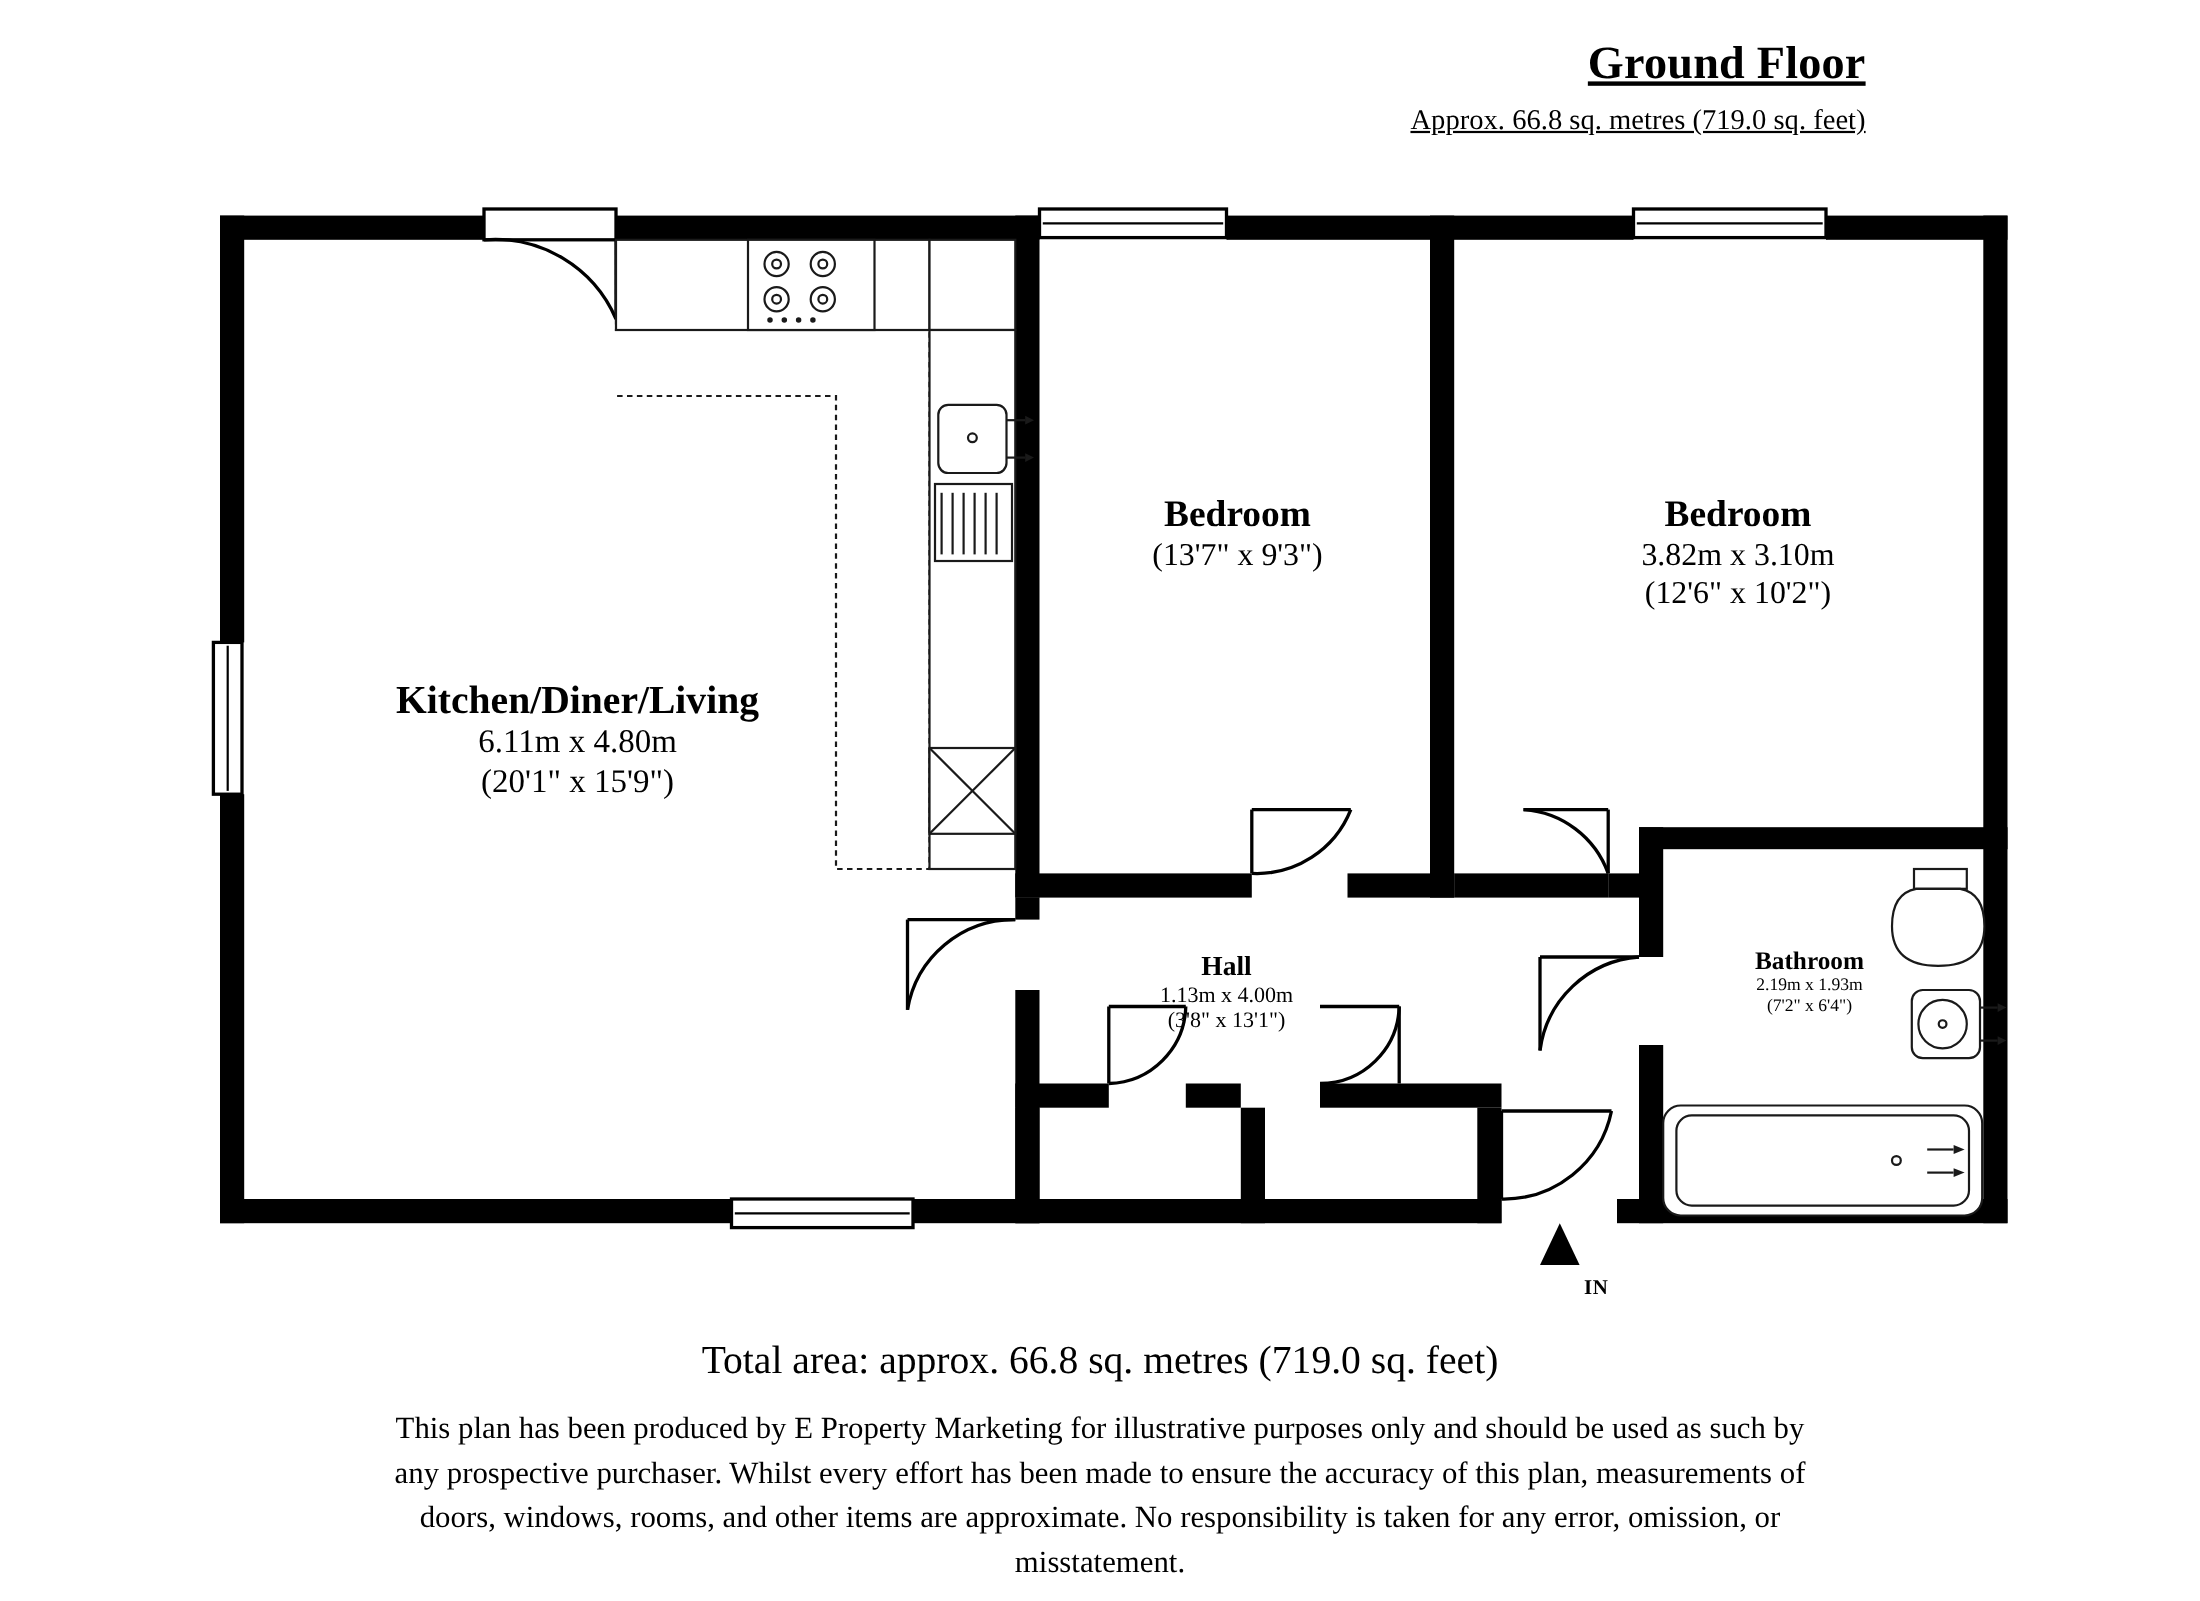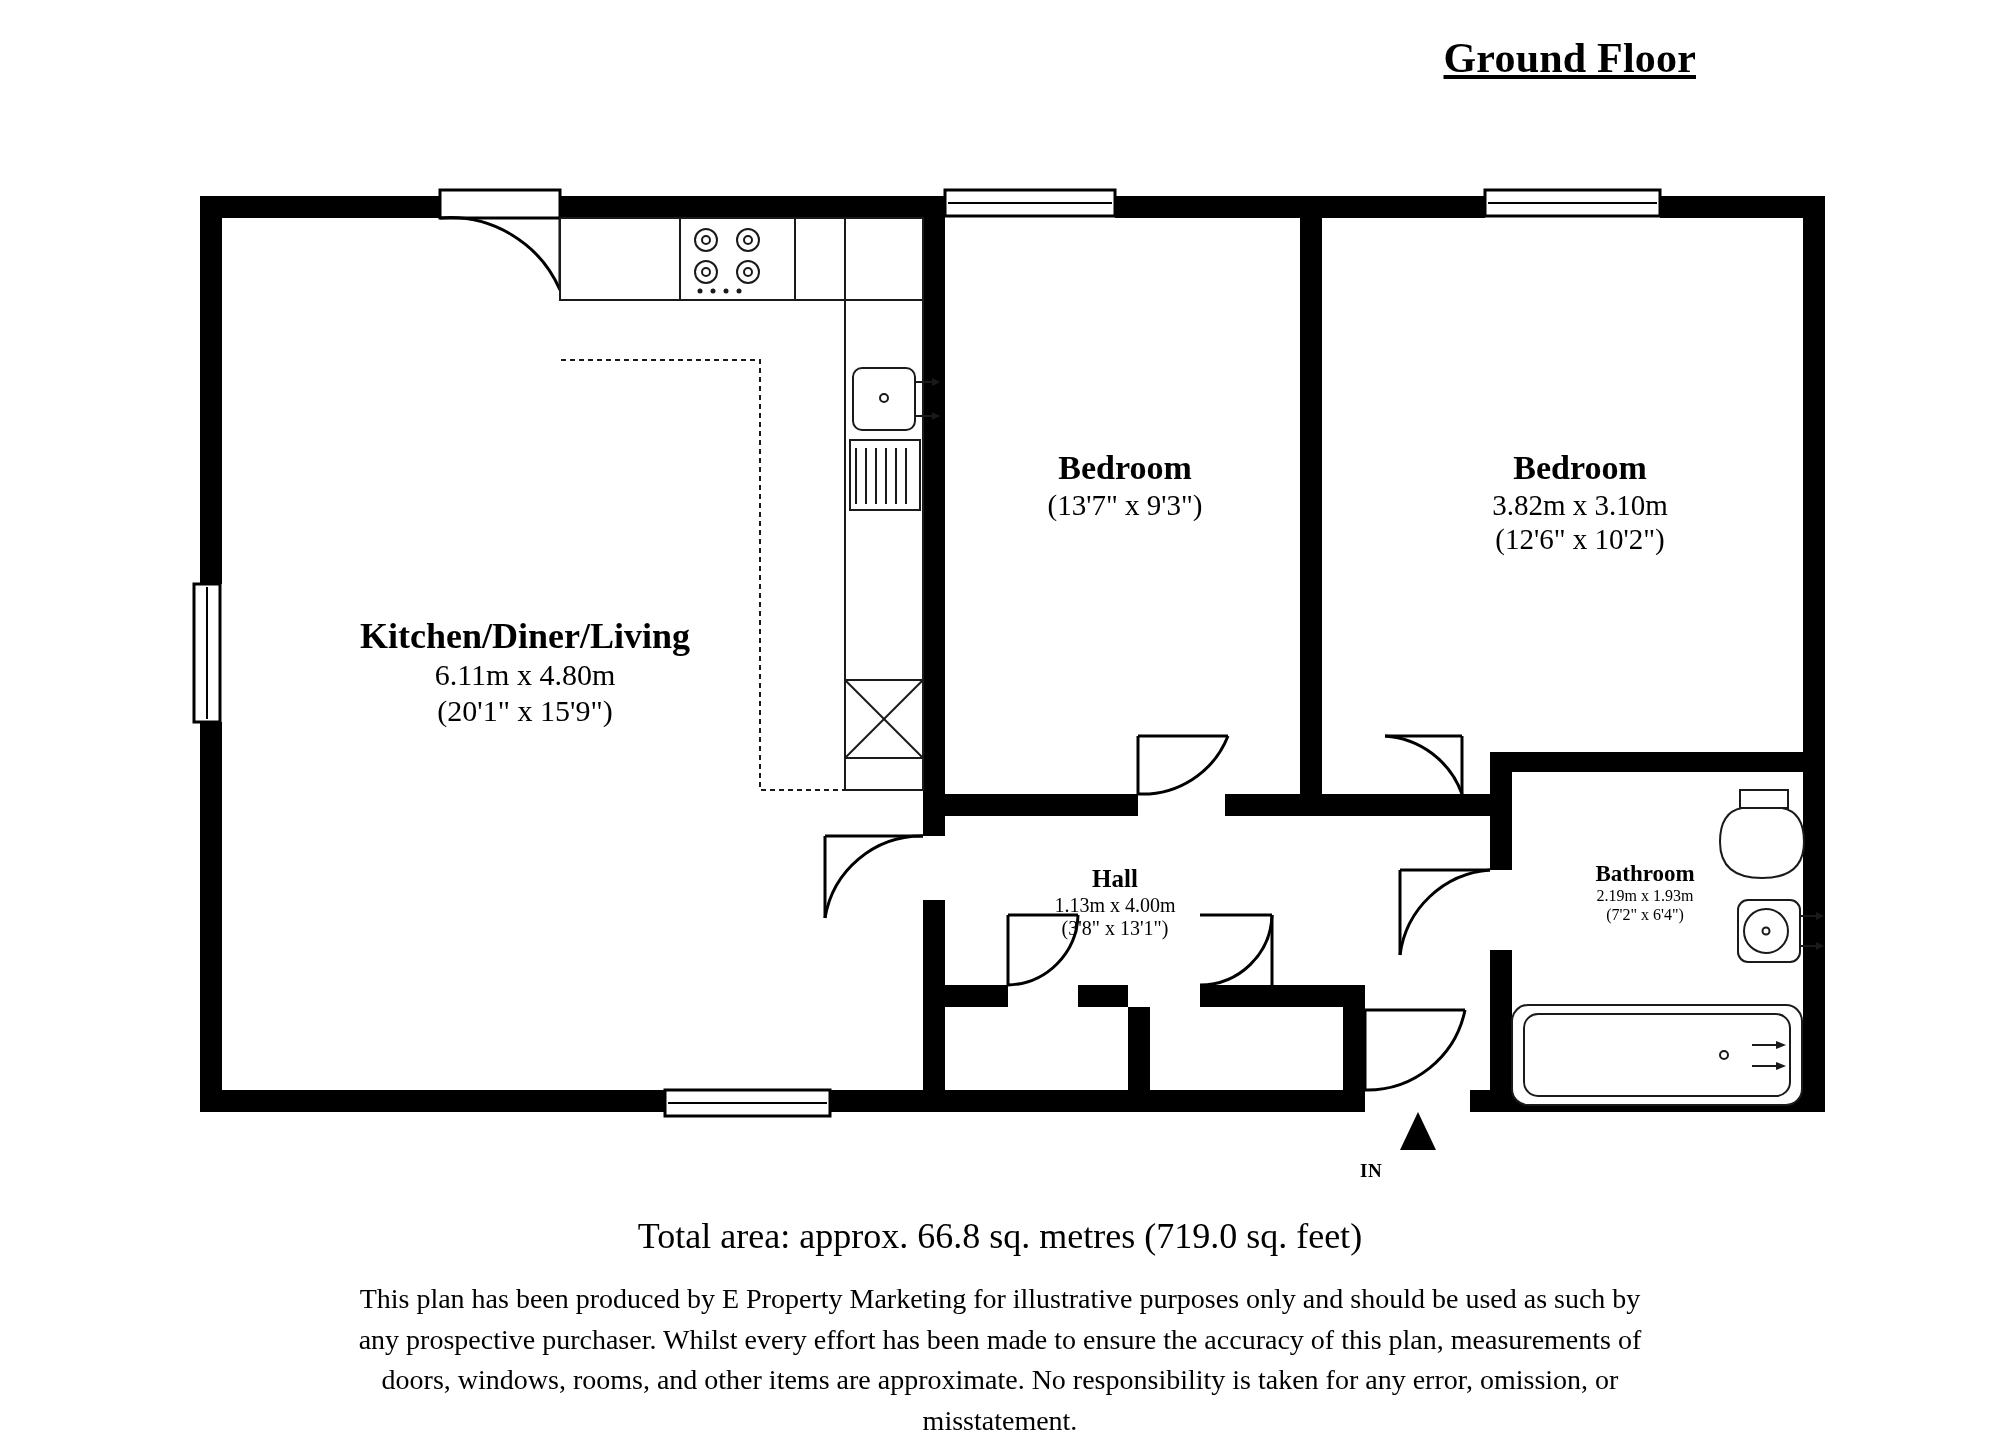--- a/index.html
+++ b/index.html
@@ -90,20 +90,21 @@
     line-height: 1.45;
     margin: 22px auto 0;
     width: 1320px;
   }
 </style>
 </head>
 <body>
 
 <div class="header">
   <div class="title">Ground Floor</div>
+  <div class="subtitle">Approx. 66.8 sq. metres (719.0 sq. feet)</div>
 </div>
 
 <div class="plan">
 <svg width="2000" height="1455" viewBox="0 0 2000 1455" xmlns="http://www.w3.org/2000/svg">
 
   <g>
 
     <rect x="200" y="196" width="240" height="22" fill="#000"></rect>
 
     <rect x="560" y="196" width="385" height="22" fill="#000"></rect>
@@ -324,18 +325,18 @@
   <div class="rl-dim">1.13m x 4.00m</div>
   <div class="rl-dim">(3'8" x 13'1")</div>
 </div>
 
 <div class="room-label tiny" style="left:1525px; top:860px; width:240px;">
   <div class="rl-name">Bathroom</div>
   <div class="rl-dim">2.19m x 1.93m</div>
   <div class="rl-dim">(7'2" x 6'4")</div>
 </div>
 
-<div class="in-label" style="left:1360px; top:1160px;">IN</div>
+<div class="in-label" style="left:1440px; top:1160px;">IN</div>
 
 <div class="footer">
   <div class="total">Total area: approx. 66.8 sq. metres (719.0 sq. feet)</div>
   <div class="disclaimer">This plan has been produced by E Property Marketing for illustrative purposes only and should be used as such by any prospective purchaser. Whilst every effort has been made to ensure the accuracy of this plan, measurements of doors, windows, rooms, and other items are approximate. No responsibility is taken for any error, omission, or misstatement.</div>
 </div>
 
 </body></html>

